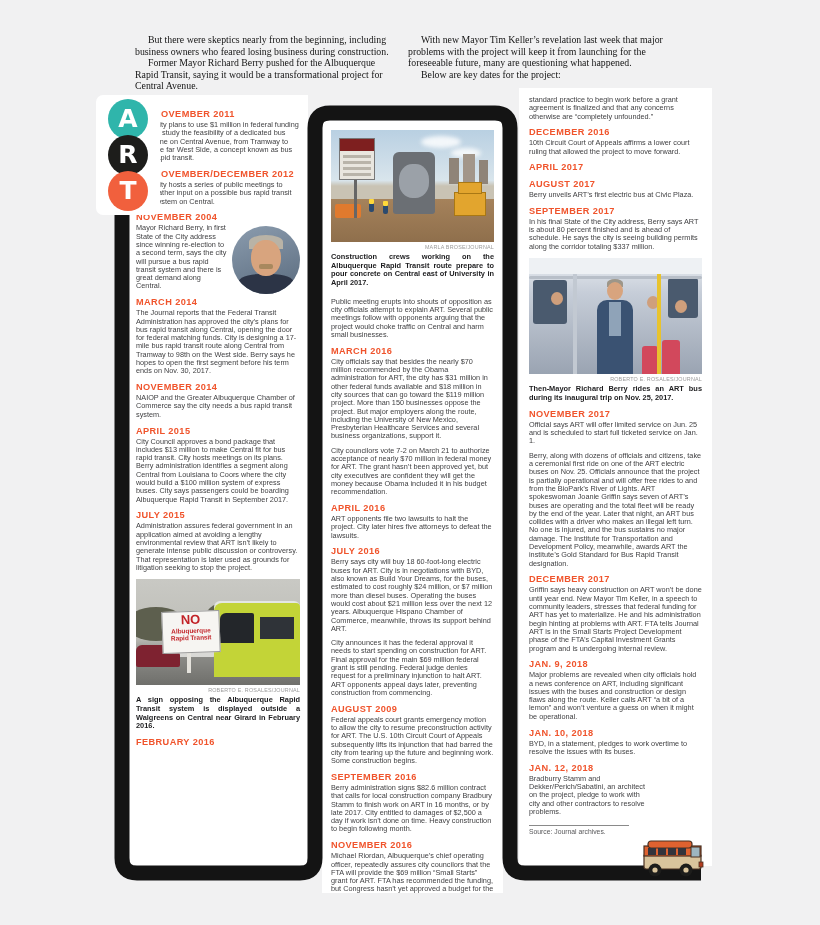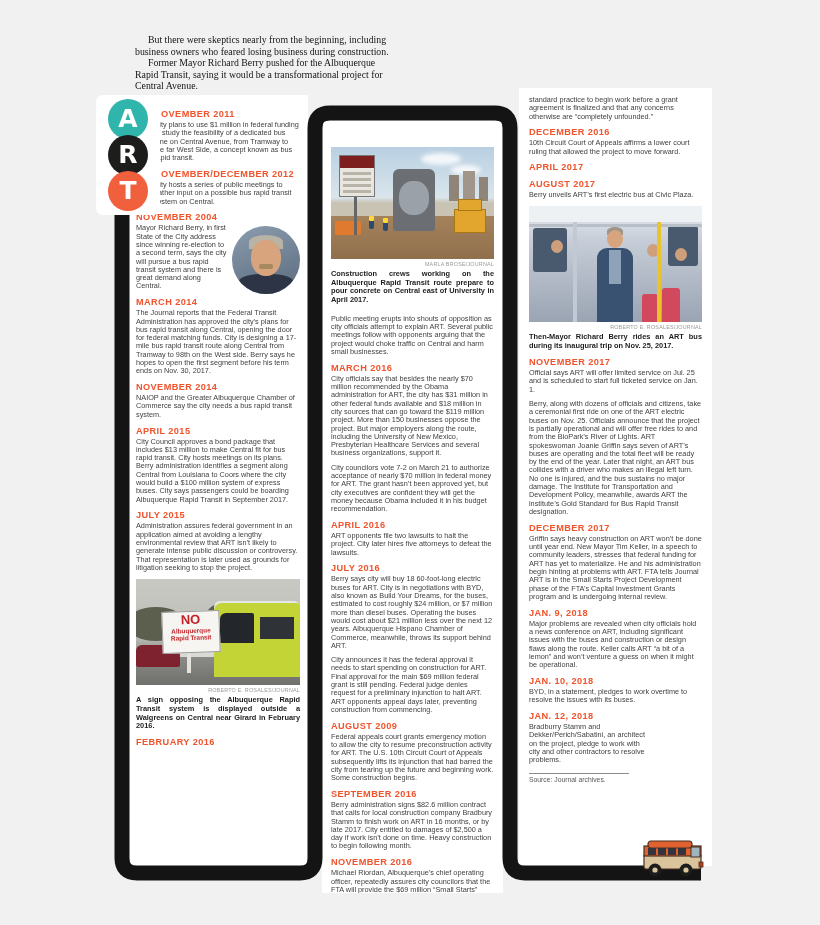--- a/index.html
+++ b/index.html
@@ -28,21 +28,21 @@
   .col2{left:322px;top:121px;width:181px;height:772px;padding:9px 9px 6px 9px;}
   .col3{left:519px;top:88px;width:193px;height:778px;padding:8px 10px 6px 10px;}
   .body,.cont{font-size:7.3px;line-height:8.3px;margin:0;color:#3f3f41;}
   .body2{margin-top:6px;}
   .date{font-size:9.2px;font-weight:bold;color:#f0542c;letter-spacing:.4px;margin:6.5px 0 2px 0;
         font-family:"Liberation Sans",sans-serif;}
   .entry:first-child .date{margin-top:0;}
   .indent{margin-left:18px;}
   
   .photo-block{margin:7px 0 4px 0;}
-  .photo-block.first{margin-top:17px;}
+  .photo-block.first{margin-top:0;}
   .credit{font-size:5.4px;color:#9a9a9a;text-align:right;margin:2px 0 3px 0;letter-spacing:.2px;}
   .caption{font-weight:bold;font-size:7.4px;line-height:8.7px;color:#1d1d1f;text-align:justify;margin:0;}
   .photo{position:relative;overflow:hidden;background:#bbb;}
   
   .headshot{float:right;width:68px;height:68px;border-radius:50%;margin:2px 0 3px 5px;
             position:relative;overflow:hidden;background:linear-gradient(160deg,#8b9cae,#5a6b7e);}
   .hs-face{position:absolute;left:19px;top:14px;width:30px;height:36px;border-radius:48%;background:#d8a47e;}
   .hs-hair{position:absolute;left:17px;top:9px;width:34px;height:14px;border-radius:50% 50% 0 0;background:#b9b3a6;}
   .hs-must{position:absolute;left:27px;top:38px;width:14px;height:5px;border-radius:2px;background:#a8885e;}
   .hs-sh{position:absolute;left:6px;top:48px;width:56px;height:22px;border-radius:40% 40% 0 0;background:#2c3446;}
@@ -94,20 +94,24 @@
   .cartoon-bus{position:absolute;left:641px;top:838px;z-index:6;}
 </style>
 </head>
 <body>
 
 <div class="page">
 
   <div class="intro-col intro-left">
     <p>But there were skeptics nearly from the beginning, including business owners who feared losing business during construction.</p>
     <p>Former Mayor Richard Berry pushed for the Albuquerque Rapid Transit, saying it would be a transformational project for Central Avenue.</p>
+  </div>
+  <div class="intro-col intro-right">
+    <p>With new Mayor Tim Keller’s revelation last week that major problems with the project will keep it from launching for the foreseeable future, many are questioning what happened.</p>
+    <p>Below are key dates for the project:</p>
   </div>
 
   <svg class="snake" width="820" height="925" viewBox="0 0 820 925">
     <path d="M 122 150 L 122 858 Q 122 873 137 873 L 300 873 Q 315 873 315 858 L 315 128 Q 315 113 330 113 L 495 113 Q 510 113 510 128 L 510 858 Q 510 873 525 873 L 701 873" fill="none" stroke="#141414" stroke-width="15" stroke-linecap="butt"></path>
   </svg>
 
   <div class="logo-card">
     <div class="logo-circle lc-a">A</div>
     <div class="logo-circle lc-r">R</div>
     <div class="logo-circle lc-t">T</div>
@@ -244,20 +248,24 @@
       <div class="date">DECEMBER 2016</div>
       <p class="body">10th Circuit Court of Appeals affirms a lower court ruling that allowed the project to move forward.</p>
     </div>
     <div class="entry">
       <div class="date">APRIL 2017</div>
     </div>
     <div class="entry">
       <div class="date">AUGUST 2017</div>
       <p class="body">Berry unveils ART’s first electric bus at Civic Plaza.</p>
     </div>
+    <div class="entry">
+      <div class="date">SEPTEMBER 2017</div>
+      <p class="body">In his final State of the City address, Berry says ART is about 80 percent finished and is ahead of schedule. He says the city is seeing building permits along the corridor totaling $337 million.</p>
+    </div>
 
     <figure class="photo-block">
       <div class="photo ph-interior">
         <div class="pi-ceil"></div>
         <div class="pi-win" style="left:4px;top:22px;width:34px;height:44px;"></div>
         <div class="pi-win" style="right:4px;top:20px;width:30px;height:40px;"></div>
         <div class="pi-rail" style="left:0;top:18px;width:173px;"></div>
         <div class="pi-head" style="left:22px;top:34px;"></div>
         <div class="pi-head" style="left:118px;top:38px;"></div>
         <div class="pi-head" style="left:146px;top:42px;"></div>
@@ -269,21 +277,21 @@
         <div class="pi-seat" style="right:44px;bottom:0;width:16px;height:28px;"></div>
         <div class="pi-pole" style="left:128px;top:16px;height:100px;"></div>
         <div class="pi-pole" style="left:44px;top:16px;height:100px;background:#c2c9d2;"></div>
       </div>
       <div class="credit">ROBERTO E. ROSALES/JOURNAL</div>
       <figcaption class="caption">Then-Mayor Richard Berry rides an ART bus during its inaugural trip on Nov. 25, 2017.</figcaption>
     </figure>
 
     <div class="entry">
       <div class="date">NOVEMBER 2017</div>
-      <p class="body">Official says ART will offer limited service on Jul. 25 and is scheduled to start full ticketed service on Jan. 1.</p>
+      <p class="body">Official says ART will offer limited service on Jun. 25 and is scheduled to start full ticketed service on Jan. 1.</p>
       <p class="body body2">Berry, along with dozens of officials and citizens, take a ceremonial first ride on one of the ART electric buses on Nov. 25. Officials announce that the project is partially operational and will offer free rides to and from the BioPark’s River of Lights. ART spokeswoman Joanie Griffin says seven of ART’s buses are operating and the total fleet will be ready by the end of the year. Later that night, an ART bus collides with a driver who makes an illegal left turn. No one is injured, and the bus sustains no major damage. The Institute for Transportation and Development Policy, meanwhile, awards ART the institute’s Gold Standard for Bus Rapid Transit designation.</p>
     </div>
     <div class="entry">
       <div class="date">DECEMBER 2017</div>
       <p class="body">Griffin says heavy construction on ART won’t be done until year end. New Mayor Tim Keller, in a speech to community leaders, stresses that federal funding for ART has yet to materialize. He and his administration begin hinting at problems with ART. FTA tells Journal ART is in the Small Starts Project Development phase of the FTA’s Capital Investment Grants program and is undergoing internal review.</p>
     </div>
     <div class="entry">
       <div class="date">JAN. 9, 2018</div>
       <p class="body">Major problems are revealed when city officials hold a news conference on ART, including significant issues with the buses and construction or design flaws along the route. Keller calls ART “a bit of a lemon” and won’t venture a guess on when it might be operational.</p>
     </div>

